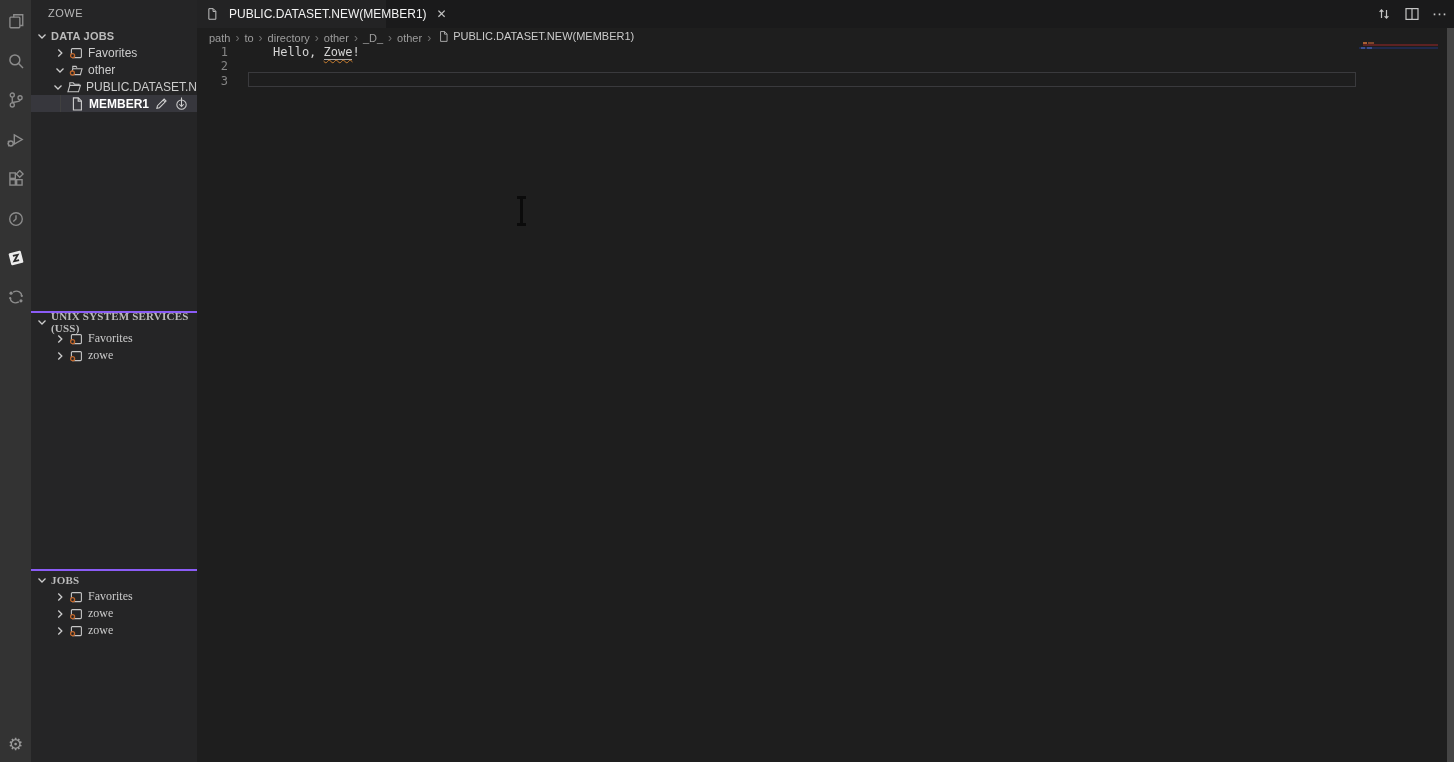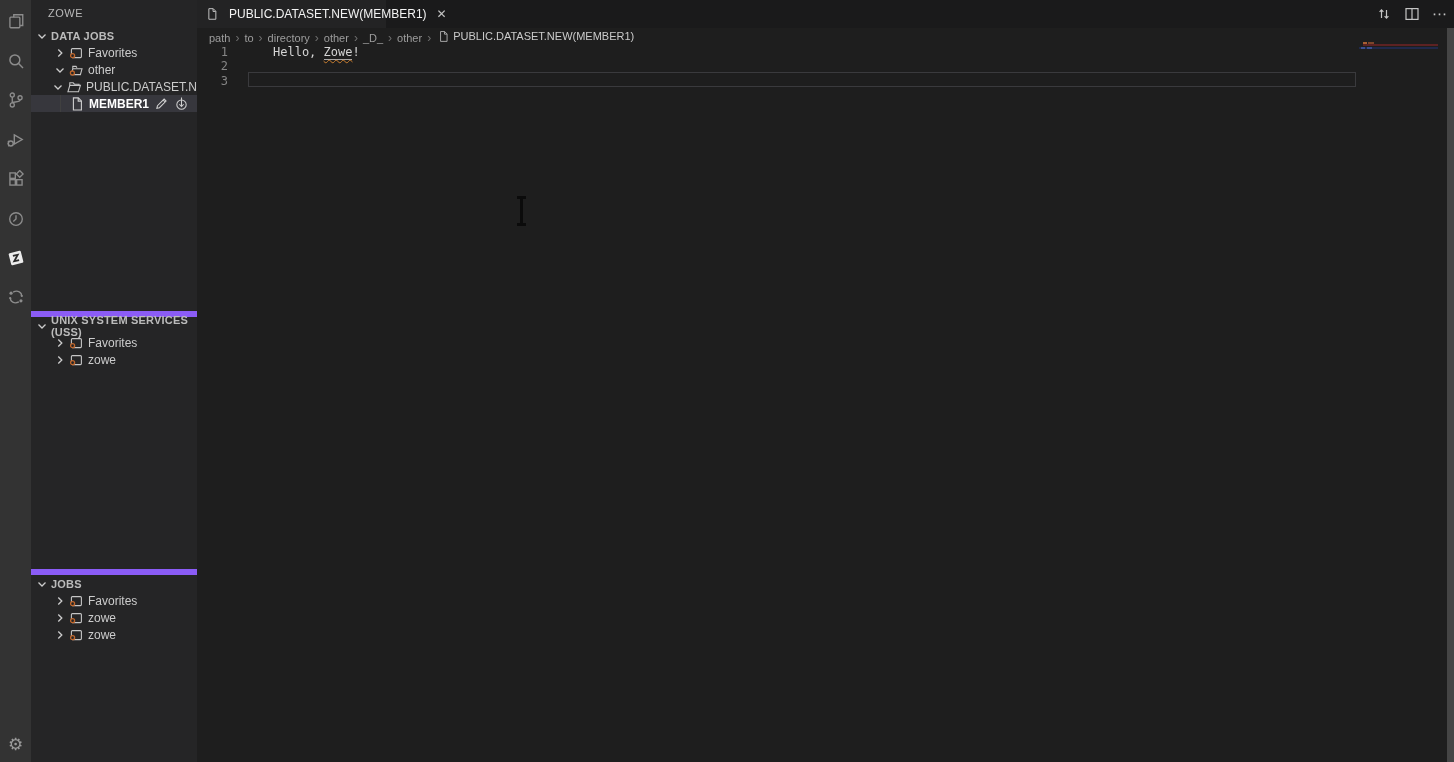--- a/index.html
+++ b/index.html
@@ -15,21 +15,21 @@
   .activity-bar { position:absolute; left:0; top:0; width:31px; height:762px; background:#333333; }
   .ab-icon { position:absolute; left:0; width:31px; height:30px; display:flex; align-items:center; justify-content:center; color:#898989; }
   .ab-icon svg { stroke:#8c8c8c; }
   .ab-icon.active svg { stroke:#ffffff; }
   .gear-glyph { font-size:17px; color:#9a9a9a; line-height:1; }
 
   
   .sidebar { position:absolute; left:31px; top:0; width:166px; height:762px; background:#252526; color:#cccccc; }
   .sidebar-title { height:27px; line-height:27px; padding-left:17px; font-size:11px; letter-spacing:.5px; color:#b8b8b8; }
   .pane { position:absolute; left:0; width:166px; }
-  .pane.bordered { border-top:6px solid #8b5cf6; }
+  .pane.bordered { border-top:2px solid #8b5cf6;font-family:Liberation Serif, serif; }
   .pane-header { height:17px; display:flex; align-items:center; font-size:11px; font-weight:bold; color:#bbbbbb; }
   .pane-header .chev { margin-left:3px; }
   .pane-header .ph-label { margin-left:1px; letter-spacing:.2px; }
   .trow { position:relative; height:17px; display:flex; align-items:center; font-size:12px; color:#cccccc; }
   .trow.sel { background:#37373d; color:#ffffff; }
   .chev { width:16px; height:16px; flex:0 0 16px; display:flex; align-items:center; justify-content:center; }
   .ticon { width:16px; height:16px; flex:0 0 16px; margin-right:4px; display:flex; align-items:center; justify-content:center; }
   .t-label { white-space:nowrap; }
   .ind1 { padding-left:21px; } .ind2 { padding-left:19px; } .ind3 { padding-left:38px;font-weight:bold; }
   .guide { position:absolute; left:29px; top:0; bottom:0; width:1px; background:#404040; }

